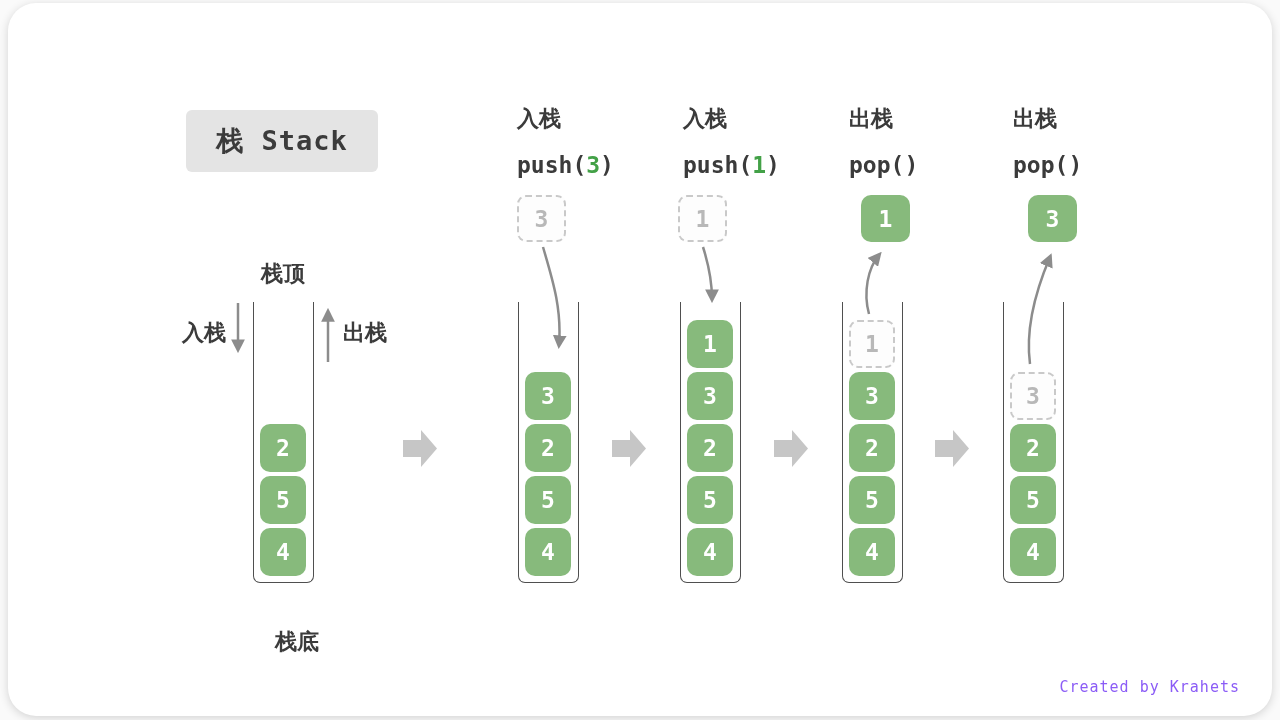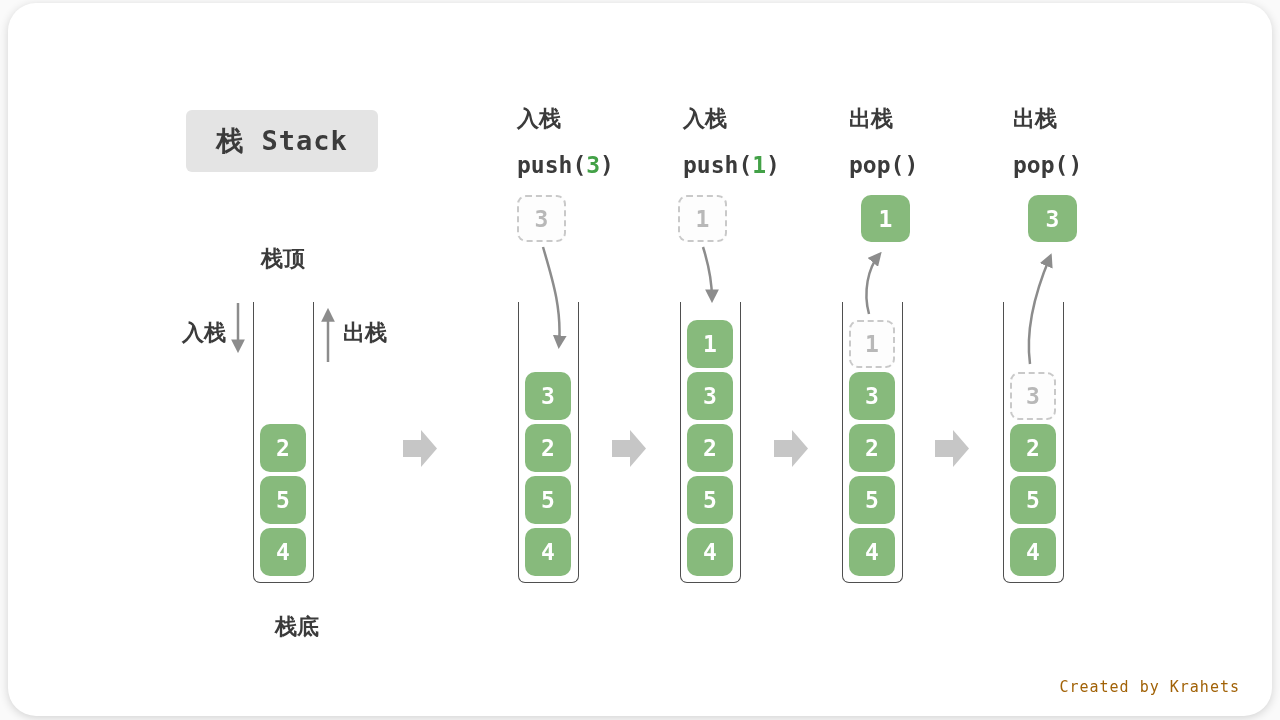--- a/index.html
+++ b/index.html
@@ -12,37 +12,37 @@
     font-size:27px;color:#3b3b3b;letter-spacing:1px;}
 
   
   .col-header{position:absolute;top:106px;color:#3b3b3b;}
   .hdr-cn{font-size:22px;font-weight:bold;line-height:26px;}
   .hdr-code{margin-top:20px;font-family:"DejaVu Sans Mono",monospace;font-size:23px;font-weight:bold;line-height:27px;}
   .hdr-code .green{color:#43a147;}
 
   
   .lab{position:absolute;font-size:22px;font-weight:bold;color:#3b3b3b;}
-  .lab-center{width:100px;text-align:center;}
+  .lab-center{width:100px;text-align:center;margin-top:15px;}
 
   
   .stack{position:absolute;top:302px;width:61px;height:281px;box-sizing:border-box;
     border:1.6px solid #4f4f4f;border-top:none;border-radius:0 0 7px 7px;background:transparent;}
 
   
   .blk{position:absolute;width:46px;height:48px;border-radius:10px;background:#87ba7c;
     color:#ffffff;font-family:"DejaVu Sans Mono",monospace;font-weight:bold;font-size:23px;
     display:flex;align-items:center;justify-content:center;box-sizing:border-box;}
   .ghost{background:#fdfdfd;border:2px dashed #c9c9c9;color:#b8b8b8;border-radius:9px;}
   .fbox{width:49px;height:47px;}
 
   svg.overlay{position:absolute;left:0;top:0;pointer-events:none;}
 
   .watermark{position:absolute;right:40px;bottom:24px;font-family:"DejaVu Sans Mono",monospace;
-    font-size:15px;color:#a16207;letter-spacing:1px;}
+    font-size:15px;color:#8b5cf6;letter-spacing:1px;}
 </style>
 </head>
 <body>
 
 <div id="page">
   <div class="card"></div>
 
   <div class="title-badge">栈 Stack</div>
 
   <div class="col-header" style="left:517px">

